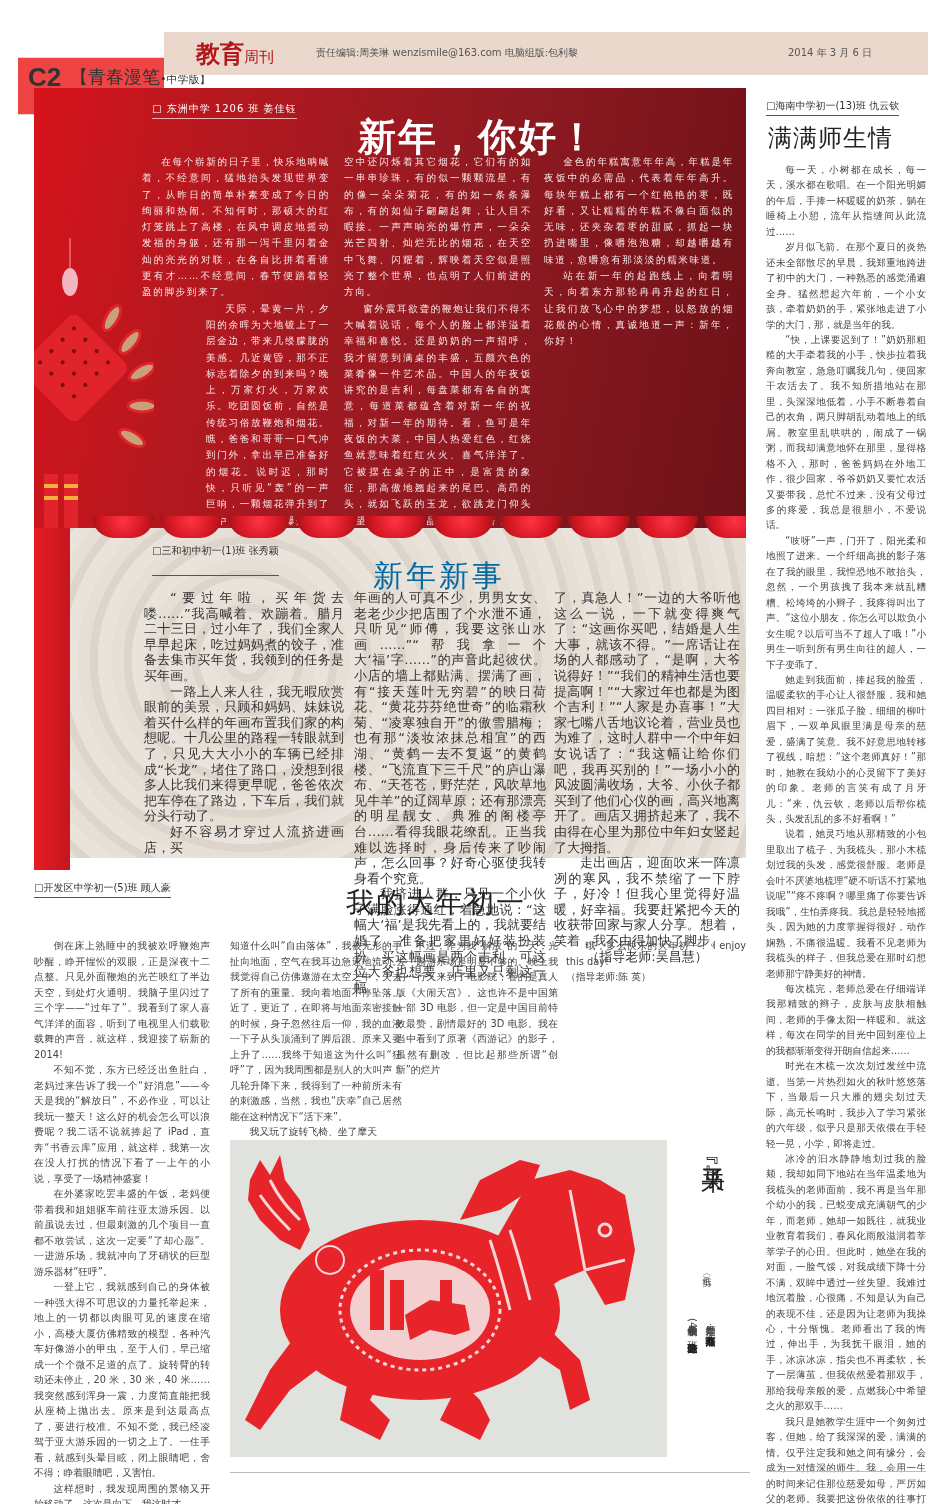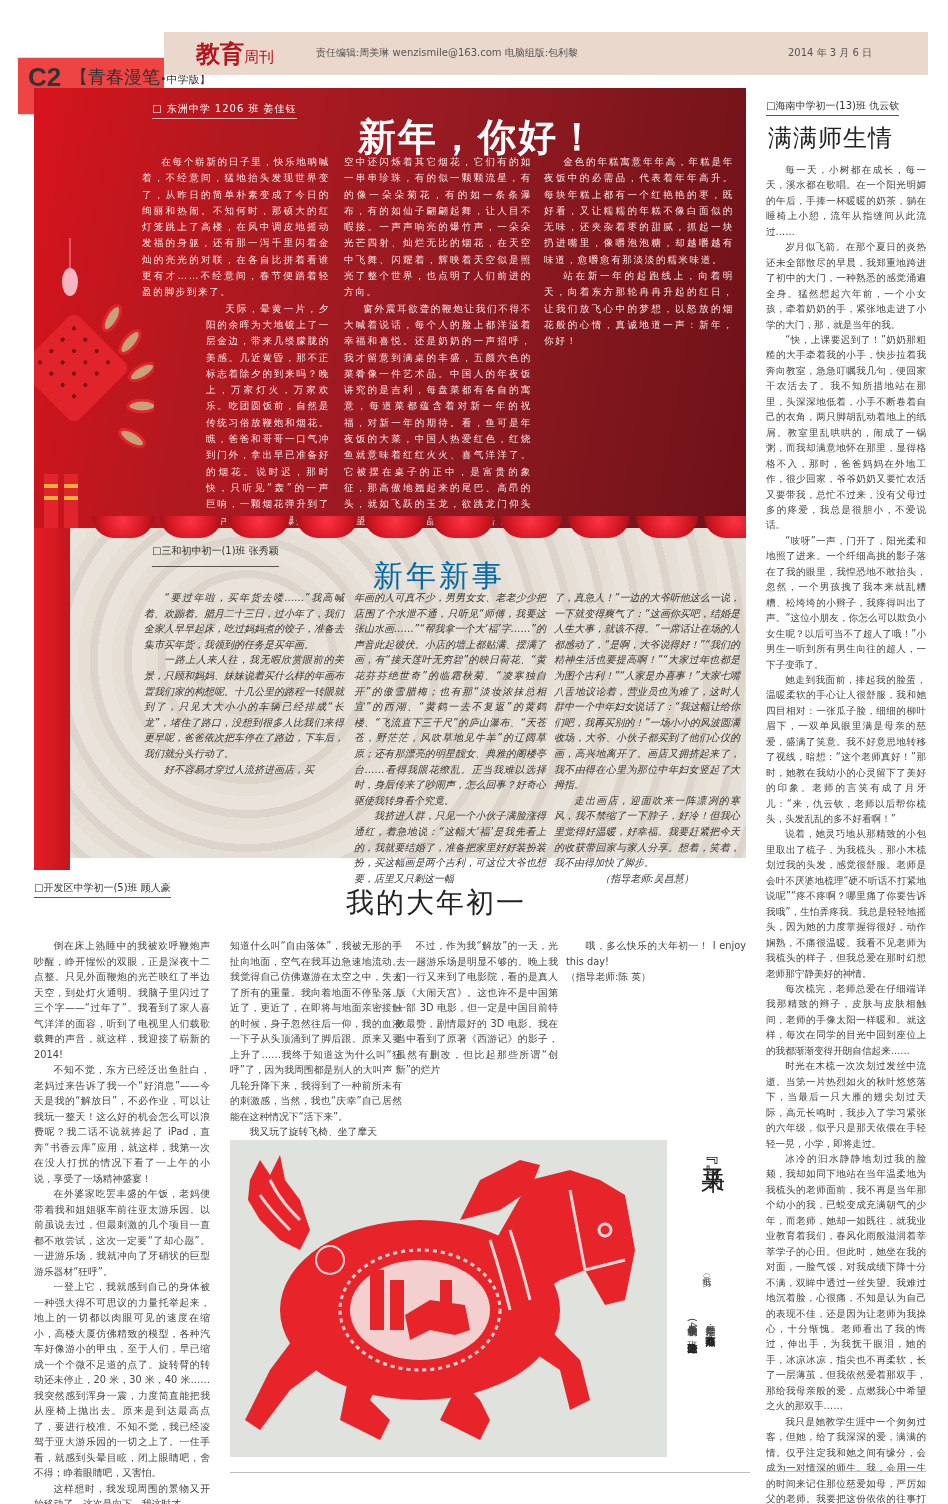--- a/index.html
+++ b/index.html
@@ -28,23 +28,23 @@
   .red-col p { text-indent: 2em; }
   .red-col .noindent { text-indent: 0; }
   .lantern-row { position: absolute; left: 34px; top: 516px; width: 712px; height: 24px; overflow: hidden; }
   .lantern { position: absolute; top: 0; width: 62px; height: 22px; border-radius: 0 0 31px 31px; background: radial-gradient(circle at 50% 20%, #f34 0%, #d31722 60%, #8e0f15 100%); }
 
   
   .beige-panel { position: absolute; left: 34px; top: 528px; width: 712px; height: 330px;
     background: repeating-radial-gradient(circle at 30% 40%, #e9e3db 0 14px, #ddd5cb 14px 22px, #e6dfd6 22px 34px);
   }
   .red-strip { position: absolute; left: 34px; top: 528px; width: 36px; height: 342px; background: linear-gradient(90deg, #e51c25, #c5161e); }
-  .beige-byline { position: absolute; left: 152px; top: 544px; font-size: 10px; color: #333; padding-bottom: 8px; border-bottom: 1.5px solid #555; white-space: nowrap; }
+  .beige-byline { position: absolute; left: 152px; top: 544px; font-size: 10px; color: #333; padding-bottom: 17px; border-bottom: 1.5px solid #555; white-space: nowrap; }
   .beige-title { position: absolute; left: 373px; top: 556px; font-family: "DejaVu Serif", serif; font-size: 30px; color: #0369a1; letter-spacing: 3px; white-space: nowrap; }
-  .beige-col { position: absolute; font-size: 10px; line-height: 15.6px; color: #333; text-align: justify; font-style: italic; }
+  .beige-col { position: absolute; font-size: 13px; line-height: 15.6px; color: #333; text-align: justify; }
   .beige-col p { text-indent: 2em; }
   .beige-col .noindent { text-indent: 0; }
   .beige-col .teacher { text-align: center; text-indent: 0; }
 
   
   .right-byline { position: absolute; left: 766px; top: 99px; font-size: 10px; color: #333; padding-bottom: 2px; border-bottom: 1.5px solid #555; white-space: nowrap; }
   .right-title { position: absolute; left: 768px; top: 122px; font-family: "DejaVu Serif", serif; font-size: 24px; color: #222; letter-spacing: 1px; white-space: nowrap; }
   .right-col { position: absolute; left: 766px; top: 162px; width: 160px; font-size: 9.6px; line-height: 15.45px; color: #444; text-align: justify; }
   .right-col p { text-indent: 2em; }
   .right-rule { position: absolute; left: 766px; top: 1471px; width: 160px; height: 1px; background: #bbb; }

